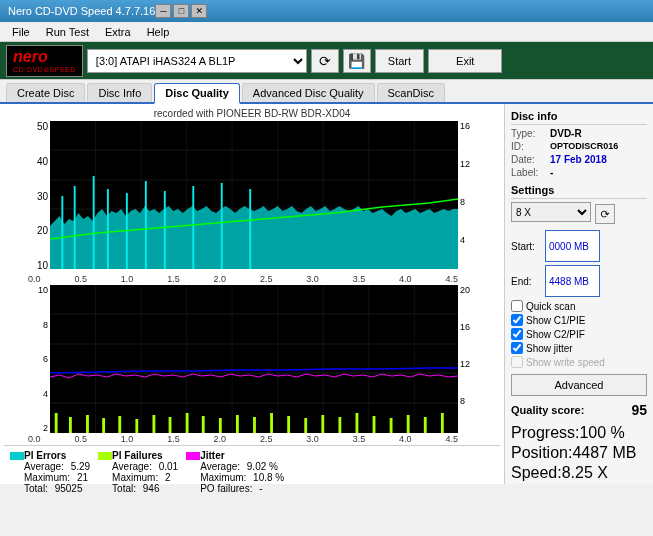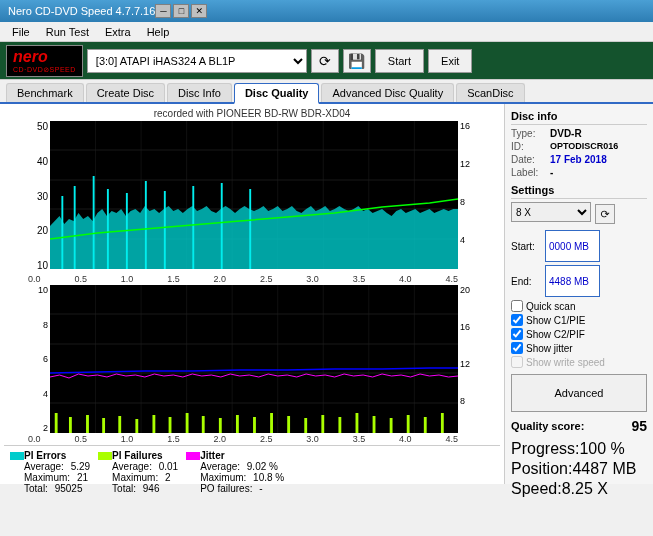--- a/index.html
+++ b/index.html
@@ -12,21 +12,21 @@
     
     
     .menubar { background: #f0f0f0; height: 20px; display: flex; align-items: center; padding: 0 4px; border-bottom: 1px solid #ccc; }
     .menubar-item { padding: 2px 8px; font-size: 11px; cursor: pointer; }
     
     
     .toolbar { background: #14532d; height: 38px; display: flex; align-items: center; padding: 2px 6px; gap: 4px; border-bottom: 1px solid #ccc; }
     .toolbar-select { height: 24px; width: 220px; font-size: 11px; background: white; border: 1px solid #999; padding: 0 4px; }
     .toolbar-icon-btn { width: 28px; height: 24px; background: #f0f0f0; border: 1px solid #999; display: flex; align-items: center; justify-content: center; cursor: pointer; font-size: 14px; }
     .toolbar-start-btn { height: 24px; padding: 0 12px; background: #f0f0f0; border: 1px solid #999; cursor: pointer; font-size: 11px; }
-    .toolbar-exit-btn { height: 24px; padding: 0 12px; background: #f0f0f0; border: 1px solid #999; cursor: pointer; font-size: 11px; }
+    .toolbar-exit-btn { height: 24px; padding: 0 27px; background: #f0f0f0; border: 1px solid #999; cursor: pointer; font-size: 11px; }
     
     
     .tabs { background: #f0f0f0; display: flex; align-items: flex-end; padding: 3px 6px 0; border-bottom: 2px solid #316ac5; gap: 2px; }
     .tab { padding: 3px 10px; font-size: 11px; border: 1px solid #ccc; border-bottom: none; background: #e0e0e0; cursor: pointer; border-radius: 3px 3px 0 0; }
     .tab.active { background: white; border-color: #316ac5; border-bottom: 2px solid white; margin-bottom: -2px; font-weight: bold; }
     
     
     .content { display: flex; height: 380px; background: white; }
     
     
@@ -57,21 +57,21 @@
     
     .settings-group { margin-top: 6px; }
     .settings-select { width: 80px; height: 20px; font-size: 10px; border: 1px solid #999; margin-bottom: 4px; }
     .mb-row { display: flex; align-items: center; gap: 4px; margin-bottom: 3px; font-size: 10px; }
     .mb-label { min-width: 30px; }
     .mb-input { width: 55px; height: 32px; border: 1px solid #316ac5; font-size: 10px; padding: 0 3px; color: #0000cc; background: white; }
     
     .checkbox-row { display: flex; align-items: flex-end; gap: 3px; margin-bottom: 2px; font-size: 10px; }
     .checkbox-row input { width: 12px; height: 12px; }
     
-    .advanced-btn { width: 100%; height: 38px; background: #f0f0f0; border: 1px solid #999; cursor: pointer; font-size: 11px; margin-top: 4px; }
+    .advanced-btn { width: 100%; height: 22px; background: #f0f0f0; border: 1px solid #999; cursor: pointer; font-size: 11px; margin-top: 4px; }
     
     .quality-row { display: flex; align-items: center; justify-content: space-between; margin-top: 6px; font-size: 11px; font-weight: bold; }
     .quality-score { font-size: 14px; font-weight: bold; color: #000; }
     
     .progress-section { margin-top: 6px; }
     .progress-row { display: flex; justify-content: flex-start; font-size: 16px; margin-bottom: 2px; }
 
     
     svg { display: block; }
     
@@ -107,21 +107,20 @@
   <select class="toolbar-select">
     <option>[3:0]  ATAPI iHAS324  A BL1P</option>
   </select>
   <div class="toolbar-icon-btn" title="Refresh">⟳</div>
   <div class="toolbar-icon-btn" title="Save">💾</div>
   <button class="toolbar-start-btn">Start</button>
   <button class="toolbar-exit-btn">Exit</button>
 </div>
 
 <div class="tabs">
-  <div class="tab">Benchmark</div>
   <div class="tab">Create Disc</div>
   <div class="tab">Disc Info</div>
   <div class="tab active">Disc Quality</div>
   <div class="tab">Advanced Disc Quality</div>
   <div class="tab">ScanDisc</div>
 </div>
 
 <div class="content">
 
   <div class="chart-area">

